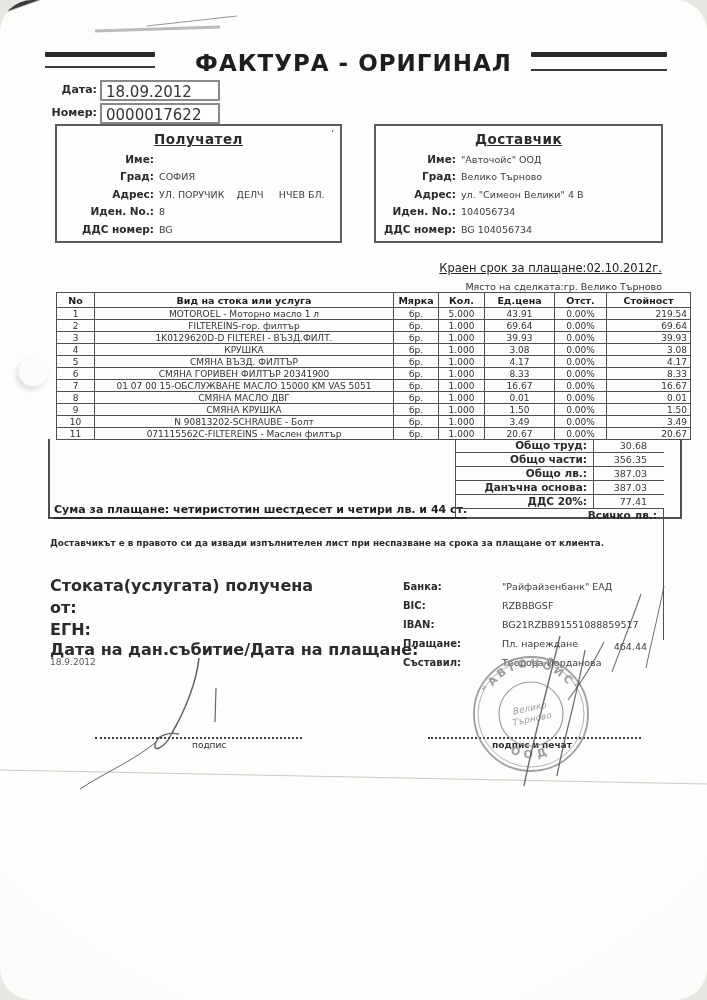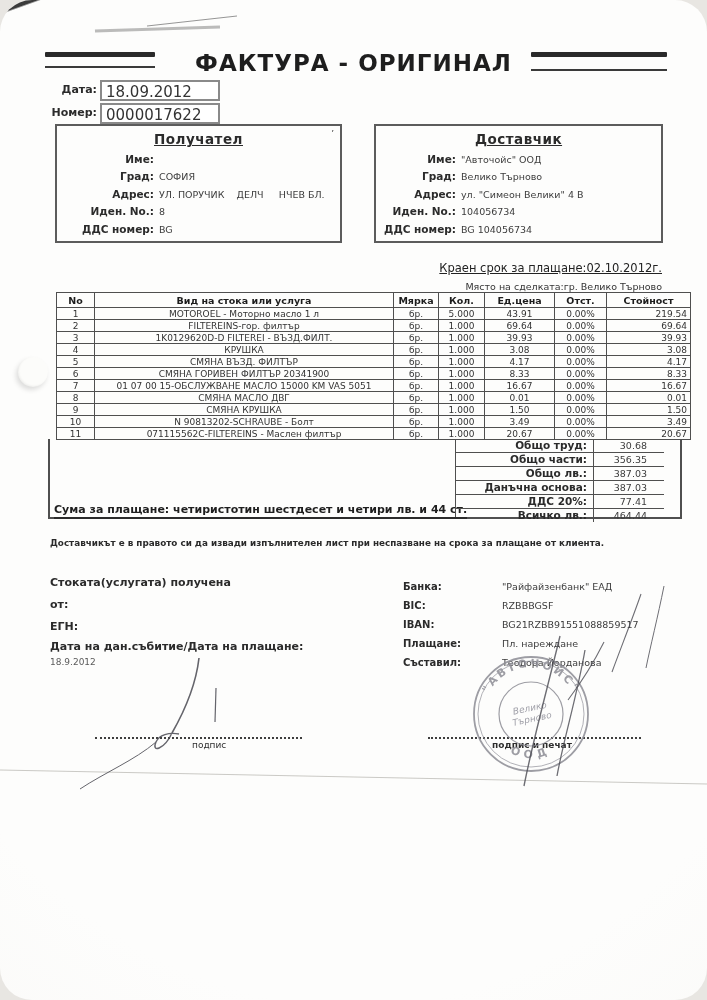--- a/index.html
+++ b/index.html
@@ -29,27 +29,27 @@
   
   table.items{border-collapse:collapse;table-layout:fixed;width:634px;}
   table.items th,table.items td{border:1px solid #4f4f4f;overflow:hidden;white-space:nowrap;}
   table.items th{font-size:9.5px;font-weight:bold;height:14px;padding:0 2px;color:#1c1c1c;}
   table.items td{font-size:9px;height:11px;padding:0 3px;color:#333;text-align:center;}
   table.items td.c4{padding-right:3px;}
   table.items td.c6{text-align:right;padding-right:3px;}
   
   .totalsbox{border:2px solid #4f4f4f;border-top:none;}
   .trow{display:flex;height:13px;border-bottom:1px solid #4f4f4f;}
-  .trow:last-child{border-bottom:none;}
+  .trow:last-child{border-bottom:none;flex-direction:column;}
   .tlabel{flex:0 0 131px;text-align:right;font-weight:bold;font-size:10.5px;padding-right:6px;border-right:1px solid #4f4f4f;line-height:13px;}
   .tvalue{flex:1;text-align:right;font-size:9.5px;color:#3c3c3c;padding-right:17px;line-height:13px;}
   .sumwords{font-size:11px;font-weight:bold;border-bottom:2px solid #2b2b2b;padding-bottom:1px;color:#1f1f1f;}
   .vehicle{font-family:"Liberation Serif","DejaVu Serif",serif;font-size:12.5px;color:#222;}
   .legal{font-size:8.8px;font-weight:bold;color:#2a2a2a;}
-  .recv{font-size:11px;font-weight:bold;}
+  .recv{font-size:16px;font-weight:bold;}
   .recvdate{font-size:9px;color:#5a5a5a;}
   .bankrow{display:flex;align-items:baseline;}
   .blabel{flex:0 0 94px;text-align:left;font-size:10px;font-weight:bold;}
   .bvalue{font-size:9.5px;color:#3c3c3c;padding-left:5px;}
   .dotted{border-bottom:2px dotted #3e3e3e;height:9px;}
   .sig{font-size:9px;color:#2e2e2e;}
   .punch{width:30px;height:30px;border-radius:50%;background:#fcfcfa;box-shadow:-2px 3px 5px rgba(0,0,0,0.13), inset 1px -1px 2px rgba(0,0,0,0.05);}
   .corner{top:0;left:0;width:42px;height:15px;background:linear-gradient(to bottom right,#3b3b3b 0 44%,transparent 50%);}
   .tick{font-size:9px;color:#444;}
   svg.overlay{position:absolute;top:0;left:0;z-index:6;pointer-events:none;}

